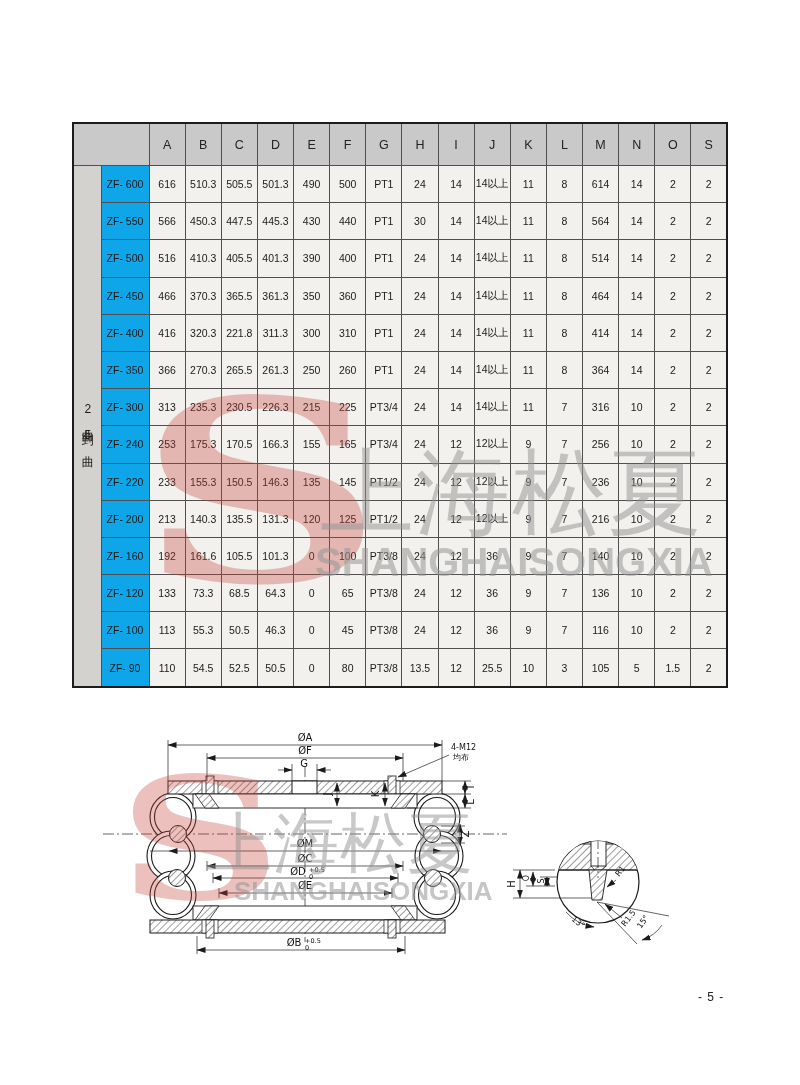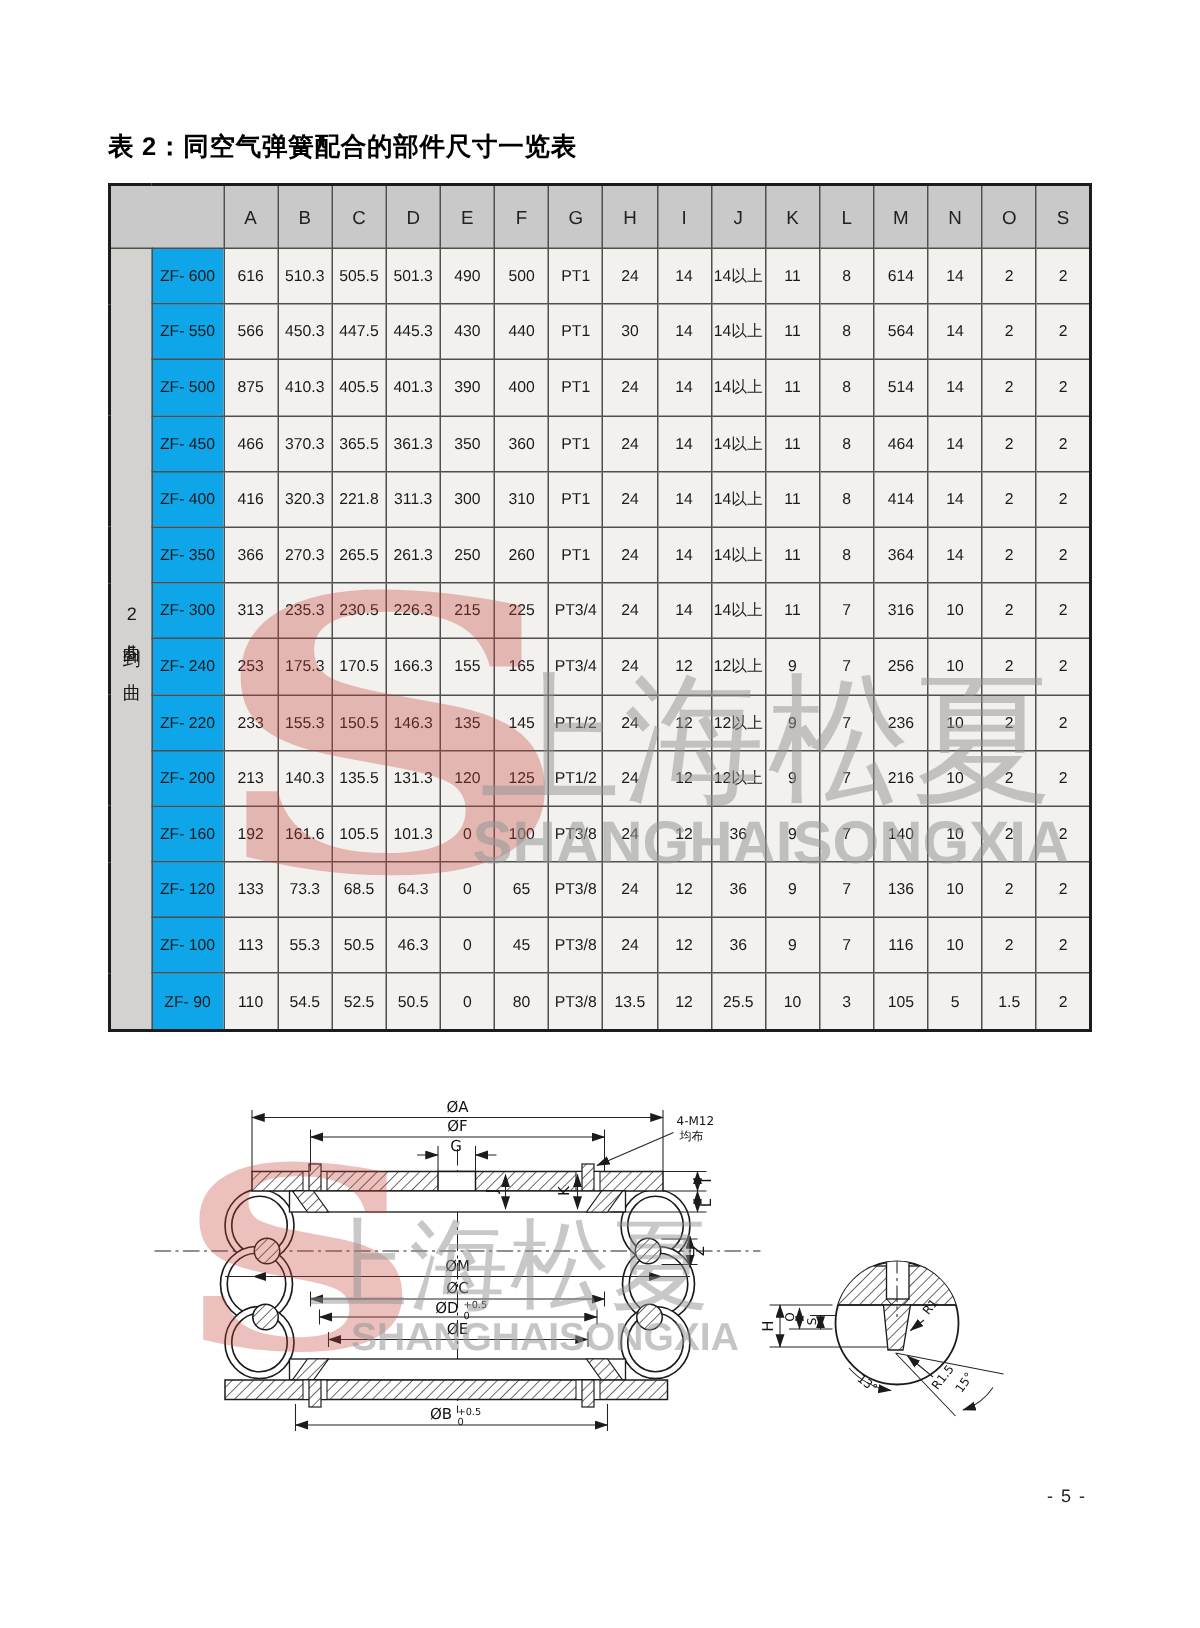--- a/index.html
+++ b/index.html
@@ -43,21 +43,20 @@
   svg text{font-family:"DejaVu Sans",sans-serif;font-size:10px;fill:#111;}
   svg text.sm{font-size:8px;}
   svg text.ts{font-size:6.5px;}
   .pageno{position:absolute;left:698px;top:990px;font-size:12px;color:#222;letter-spacing:1px;}
 </style>
 </head>
 <body>
 
 <div class="page">
 
-  <h1 class="title">表 2：同空气弹簧配合的部件尺寸一览表</h1>
 
   <table class="spec">
     <colgroup>
       <col class="c0">
         <col class="c1">
       <col>
         <col>
         <col>
         <col>
         <col>
@@ -131,21 +130,21 @@
           <td>14以上</td>
           <td>11</td>
           <td>8</td>
           <td>564</td>
           <td>14</td>
           <td>2</td>
           <td>2</td>
         </tr>
         <tr>
           <td class="modelcell">ZF- 500</td>
-          <td>875</td>
+          <td>516</td>
           <td>410.3</td>
           <td>405.5</td>
           <td>401.3</td>
           <td>390</td>
           <td>400</td>
           <td>PT1</td>
           <td>24</td>
           <td>14</td>
           <td>14以上</td>
           <td>11</td>

